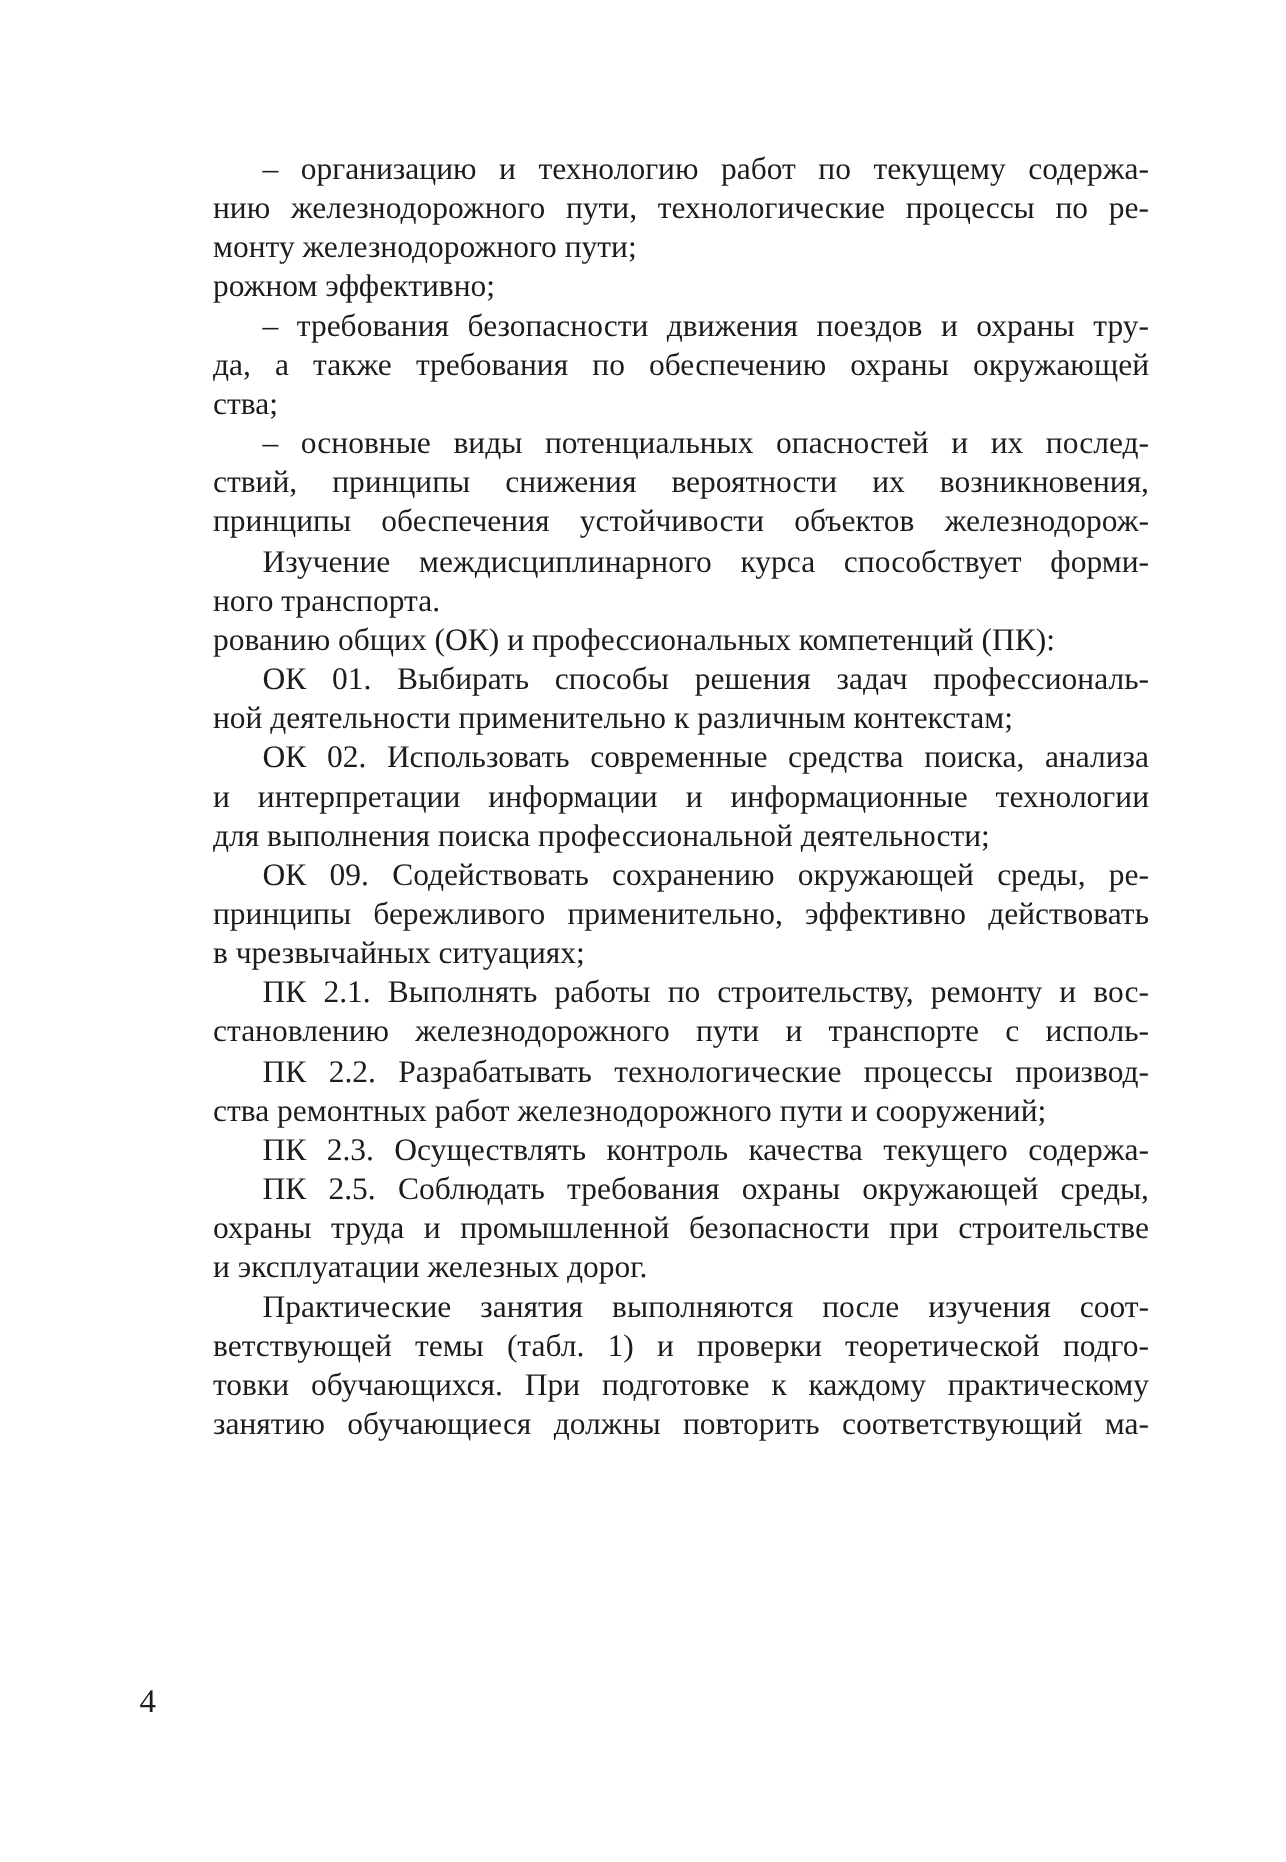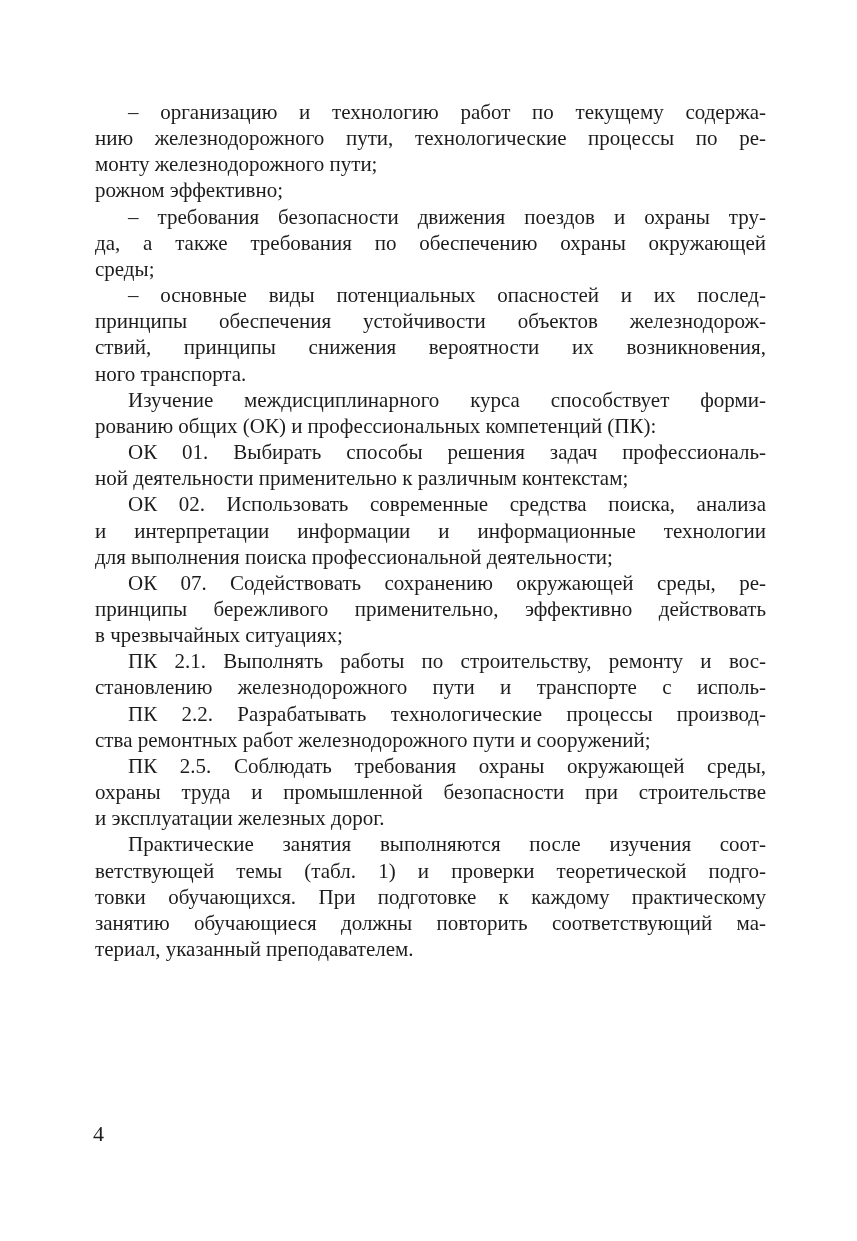--- a/index.html
+++ b/index.html
@@ -24,20 +24,21 @@
     width: 671px;
     font-size: 21px;
     line-height: 26.15px;
   }
   .text-line {
     text-align: justify;
     text-align-last: justify;
     text-justify: inter-word;
     white-space: nowrap;       
     overflow: visible;
+    margin-left: 47px;
   }
   .text-line.first {
     text-indent: 33px;
   }
   .text-line.last {
     text-align-last: left;
   }
   .page-number {
     position: absolute;
     left: 93px;
@@ -51,43 +52,43 @@
 <body>
 
 <div class="page">
   <div class="text-block" id="text-block">
       <div class="text-line first">– организацию и технологию работ по текущему содержа-</div>
       <div class="text-line">нию железнодорожного пути, технологические процессы по ре-</div>
       <div class="text-line last">монту железнодорожного пути;</div>
       <div class="text-line last">рожном эффективно;</div>
       <div class="text-line first">– требования безопасности движения поездов и охраны тру-</div>
       <div class="text-line">да, а также требования по обеспечению охраны окружающей</div>
-      <div class="text-line last">среды;</div>
+      <div class="text-line last">ства;</div>
       <div class="text-line first">– основные виды потенциальных опасностей и их послед-</div>
+      <div class="text-line">ствий, принципы снижения вероятности их возникновения,</div>
       <div class="text-line">принципы обеспечения устойчивости объектов железнодорож-</div>
-      <div class="text-line">ствий, принципы снижения вероятности их возникновения,</div>
+      <div class="text-line first">Изучение междисциплинарного курса способствует форми-</div>
       <div class="text-line last">ного транспорта.</div>
-      <div class="text-line first">Изучение междисциплинарного курса способствует форми-</div>
       <div class="text-line last">рованию общих (ОК) и профессиональных компетенций (ПК):</div>
       <div class="text-line first">ОК 01. Выбирать способы решения задач профессиональ-</div>
       <div class="text-line last">ной деятельности применительно к различным контекстам;</div>
       <div class="text-line first">ОК 02. Использовать современные средства поиска, анализа</div>
       <div class="text-line">и интерпретации информации и информационные технологии</div>
       <div class="text-line last">для выполнения поиска профессиональной деятельности;</div>
-      <div class="text-line first">ОК 07. Содействовать сохранению окружающей среды, ре-</div>
+      <div class="text-line first">ОК 09. Содействовать сохранению окружающей среды, ре-</div>
       <div class="text-line">принципы бережливого применительно, эффективно действовать</div>
       <div class="text-line last">в чрезвычайных ситуациях;</div>
       <div class="text-line first">ПК 2.1. Выполнять работы по строительству, ремонту и вос-</div>
       <div class="text-line">становлению железнодорожного пути и транспорте с исполь-</div>
       <div class="text-line first">ПК 2.2. Разрабатывать технологические процессы производ-</div>
       <div class="text-line last">ства ремонтных работ железнодорожного пути и сооружений;</div>
+      <div class="text-line first">ПК 2.3. Осуществлять контроль качества текущего содержа-</div>
       <div class="text-line first">ПК 2.5. Соблюдать требования охраны окружающей среды,</div>
       <div class="text-line">охраны труда и промышленной безопасности при строительстве</div>
       <div class="text-line last">и эксплуатации железных дорог.</div>
       <div class="text-line first">Практические занятия выполняются после изучения соот-</div>
       <div class="text-line">ветствующей темы (табл. 1) и проверки теоретической подго-</div>
       <div class="text-line">товки обучающихся. При подготовке к каждому практическому</div>
       <div class="text-line">занятию обучающиеся должны повторить соответствующий ма-</div>
-      <div class="text-line last">териал, указанный преподавателем.</div>
     </div>
 
   <div class="page-number">4</div>
 </div>
 
 </body></html>

